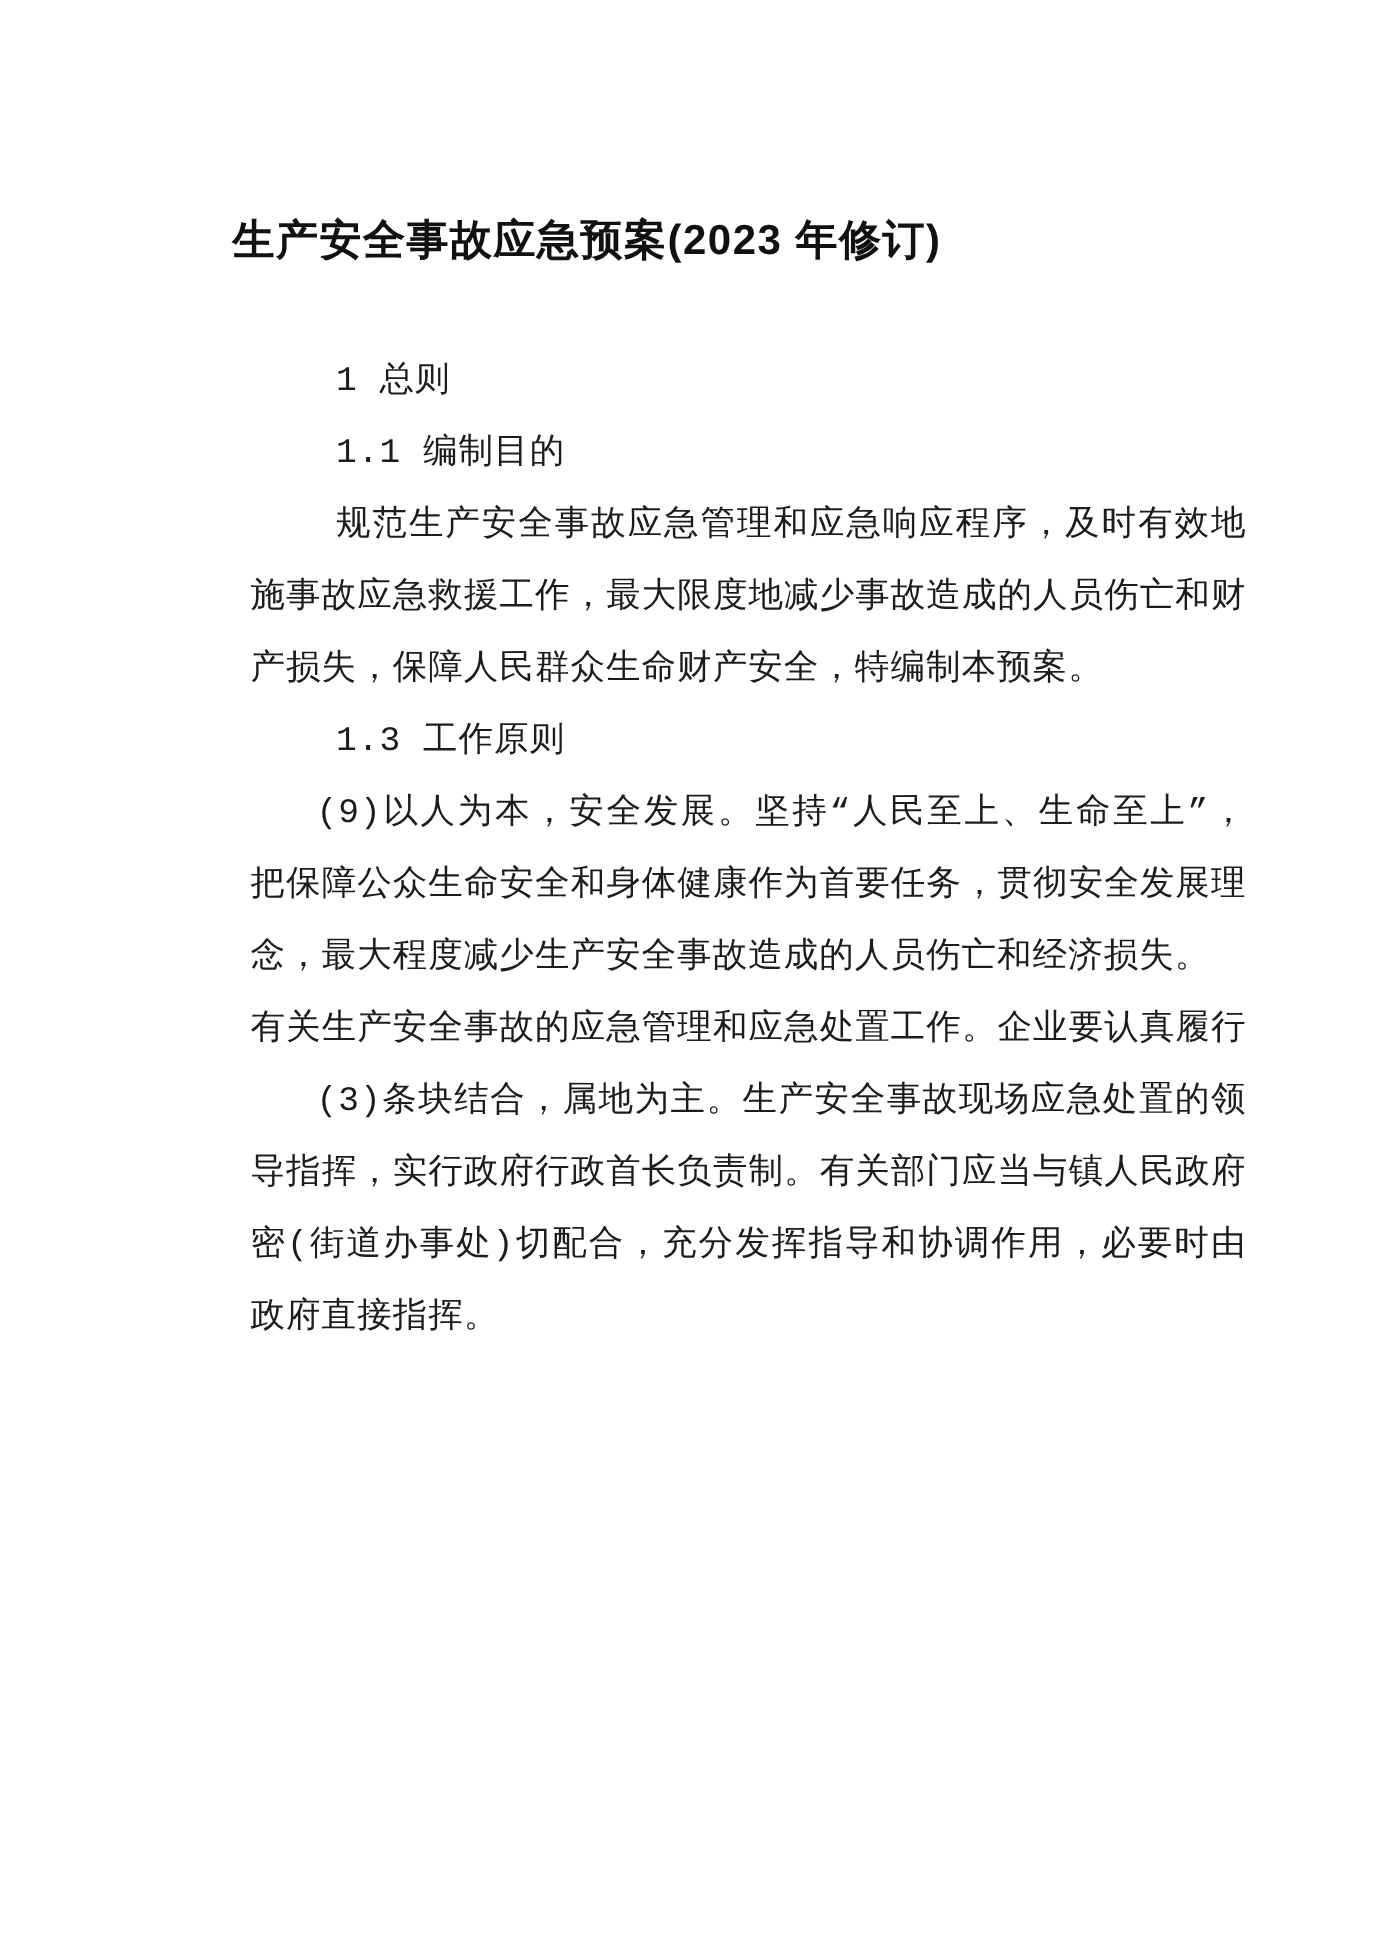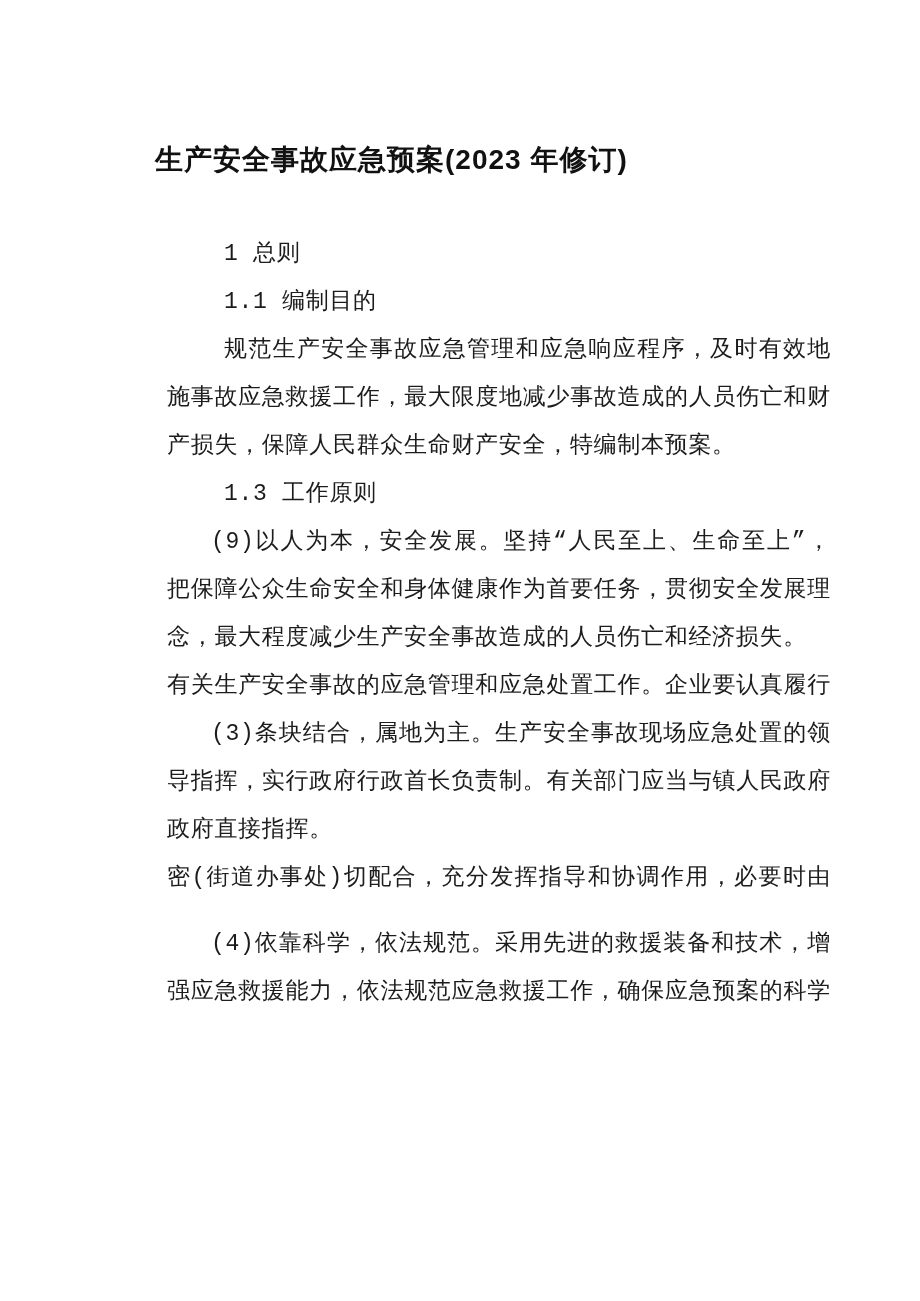--- a/index.html
+++ b/index.html
@@ -81,21 +81,17 @@
         <div class="line first just paren">(9)以人为本，安全发展。坚持“人民至上、生命至上”，</div>
         <div class="line just">把保障公众生命安全和身体健康作为首要任务，贯彻安全发展理</div>
         <div class="line">念，最大程度减少生产安全事故造成的人员伤亡和经济损失。</div>
       </div>
       <div class="block">
         <div class="line just">有关生产安全事故的应急管理和应急处置工作。企业要认真履行</div>
       </div>
       <div class="block">
         <div class="line first just paren">(3)条块结合，属地为主。生产安全事故现场应急处置的领</div>
         <div class="line just">导指挥，实行政府行政首长负责制。有关部门应当与镇人民政府</div>
+        <div class="line just">密(街道办事处)切配合，充分发挥指导和协调作用，必要时由区</div>
         <div class="line">政府直接指挥。</div>
-        <div class="line just">密(街道办事处)切配合，充分发挥指导和协调作用，必要时由区</div>
-      </div>
-      <div class="block sp">
-        <div class="line first just paren">(4)依靠科学，依法规范。采用先进的救援装备和技术，增</div>
-        <div class="line just">强应急救援能力，依法规范应急救援工作，确保应急预案的科学</div>
       </div>
     </div>
 </div>
 
 </body></html>

